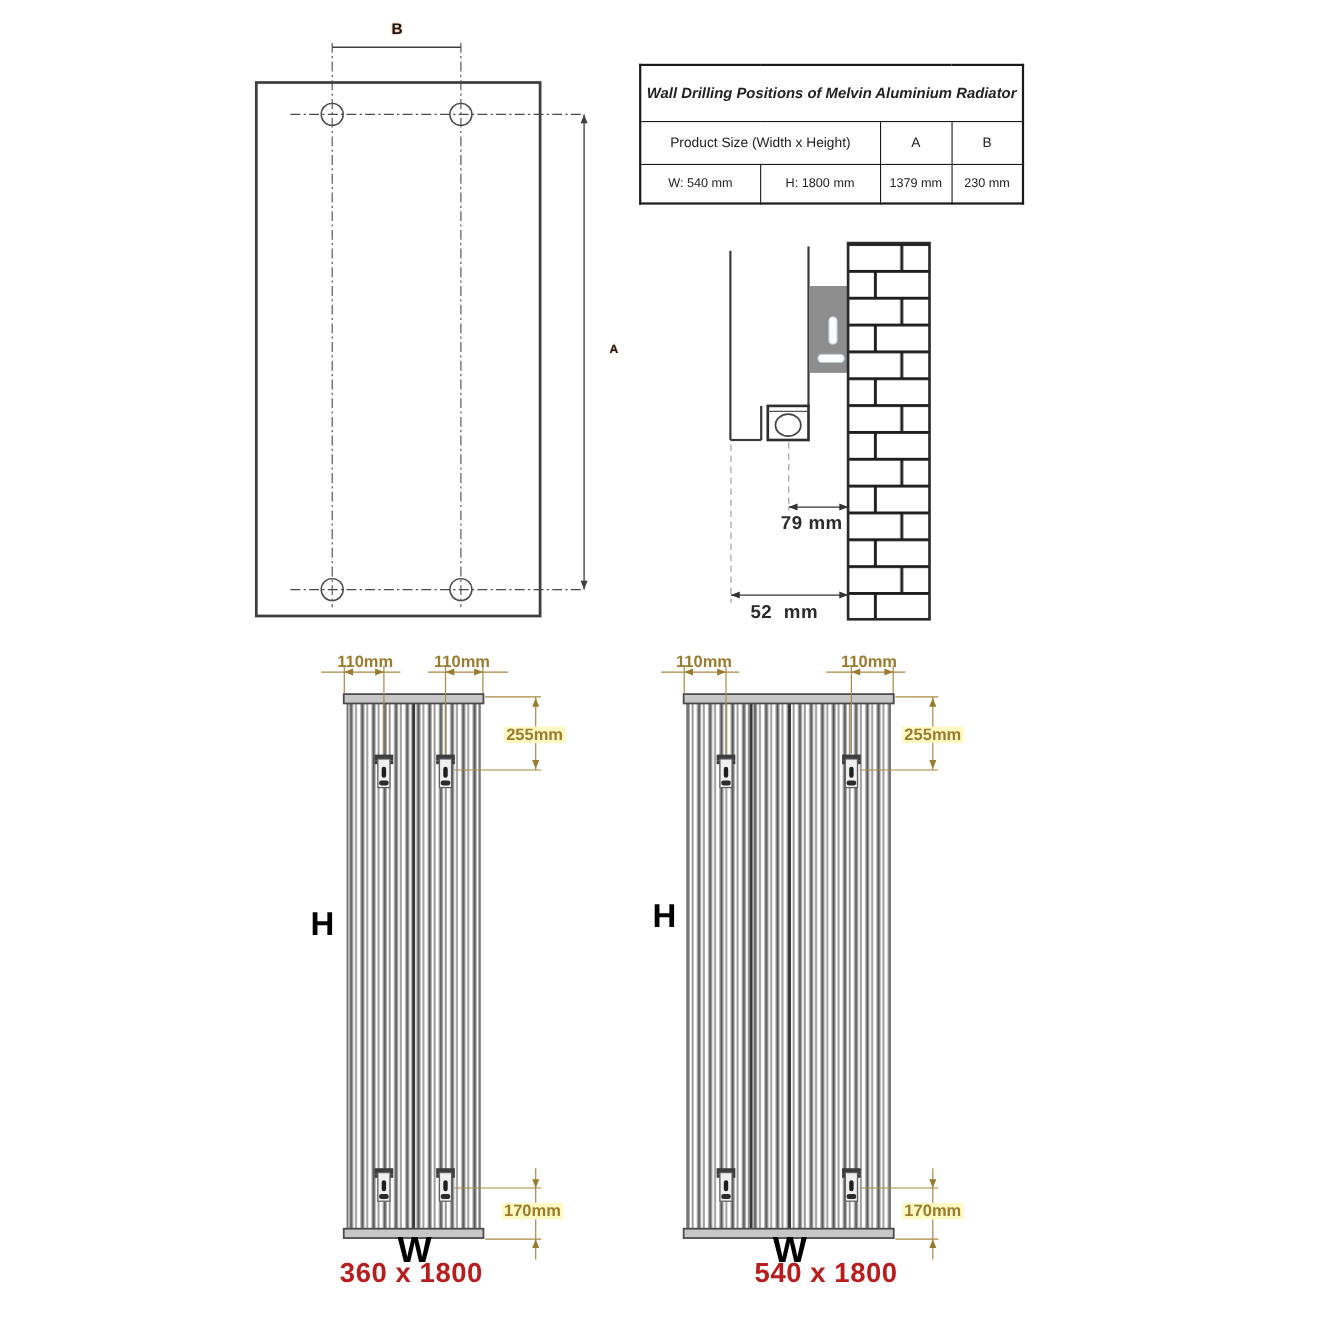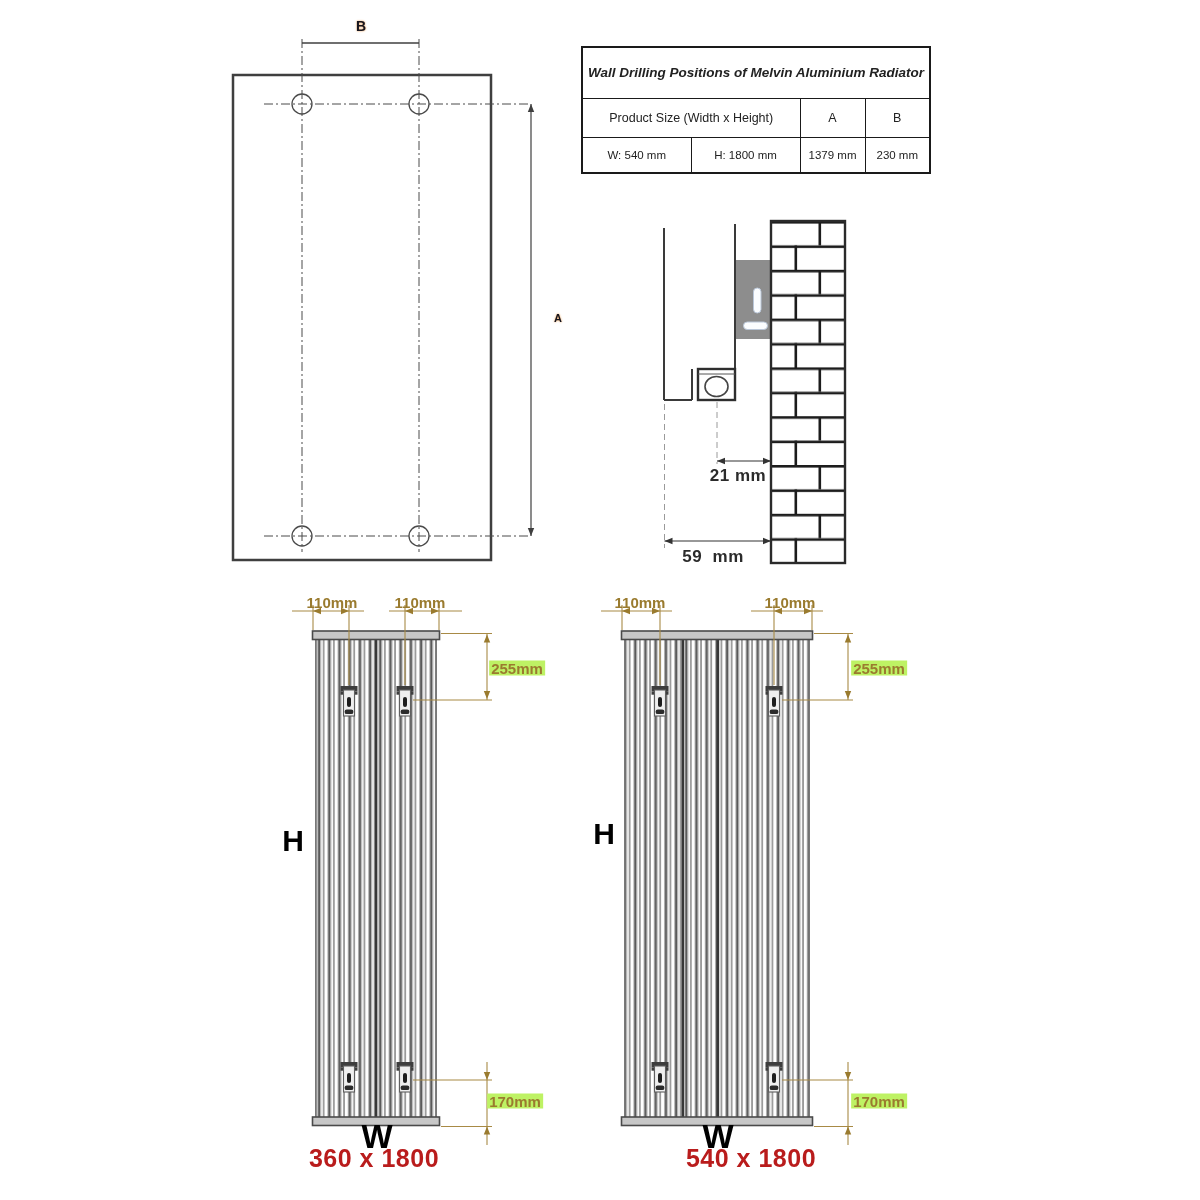--- a/index.html
+++ b/index.html
@@ -2,26 +2,26 @@
 <html><head>
 <meta charset="utf-8">
 <style>
   html,body{margin:0;padding:0;background:#fff;}
   .stage{position:relative;width:1200px;height:1200px;background:#ffffff;
          font-family:"Liberation Sans",sans-serif;overflow:hidden;}
   .art{position:absolute;left:0;top:0;}
   .lbl{position:absolute;transform:translate(-50%,-50%);white-space:pre;line-height:1;}
   .dim-black{font-size:17px;font-weight:700;color:#2b2b2b;letter-spacing:.5px;}
   .dim-tan{font-size:15px;font-weight:700;color:#9a7b2f;}
-  .dim-tan.on-line{background:#bef264;padding:0 2px;margin-left:31px;}
+  .dim-tan.on-line{background:#fef9c3;padding:0 2px;}
   .axis-lbl{font-weight:700;color:#15151f;text-shadow:0 0 2px #e8913a;}
   .big-h{font-size:30px;font-weight:800;color:#000;}
   .big-w{font-size:33px;font-weight:800;color:#000;}
   .size-lbl{font-size:25px;font-weight:800;color:#b91c1c;letter-spacing:.5px;}
-  table.spec{position:absolute;left:581px;top:46px;width:348px;border-collapse:collapse;
+  table.spec{position:absolute;left:581px;top:58px;width:348px;border-collapse:collapse;
              table-layout:fixed;background:#fff;border:2.4px solid #1a1a1a;}
   table.spec td{border:1.3px solid #1a1a1a;text-align:center;vertical-align:middle;
                 padding:0;color:#222;}
   td.t-title{height:50px;font-size:13.5px;line-height:1.5;font-weight:700;font-style:italic;
              color:#c41414;padding:2px 10px;}
   td.t-head{height:38px;font-size:12.5px;font-weight:400;color:#111;}
   td.t-cell{height:34px;font-size:11.5px;}
 </style>
 </head>
 <body>
@@ -165,22 +165,22 @@
       <use href="#tri" transform="translate(848 699) rotate(90)"></use>
       <use href="#tri" transform="translate(848 1080) rotate(90)"></use>
       <use href="#tri" transform="translate(848 1126.5) rotate(-90)"></use>
     </g>
   </g>
 </svg>
 
 <span class="lbl axis-lbl" style="left:361px;top:26px;font-size:14px;">B</span>
 <span class="lbl axis-lbl" style="left:558px;top:318px;font-size:11px;">A</span>
 
-<span class="lbl dim-black" style="left:738px;top:475px;">21 mm</span>
-<span class="lbl dim-black" style="left:713px;top:556px;">59  mm</span>
+<span class="lbl dim-black" style="left:738px;top:475px;">79 mm</span>
+<span class="lbl dim-black" style="left:713px;top:556px;">52  mm</span>
 
 <span class="lbl dim-tan" style="left:332px;top:602px;">110mm</span>
 <span class="lbl dim-tan" style="left:420px;top:602px;">110mm</span>
 <span class="lbl dim-tan on-line" style="left:486px;top:668px;">255mm</span>
 <span class="lbl dim-tan on-line" style="left:484px;top:1101px;">170mm</span>
 <span class="lbl big-h" style="left:293px;top:841px;">H</span>
 <span class="lbl big-w" style="left:377px;top:1136px;">W</span>
 <span class="lbl size-lbl" style="left:374px;top:1158px;">360 x 1800</span>
 
 <span class="lbl dim-tan" style="left:640px;top:602px;">110mm</span>

